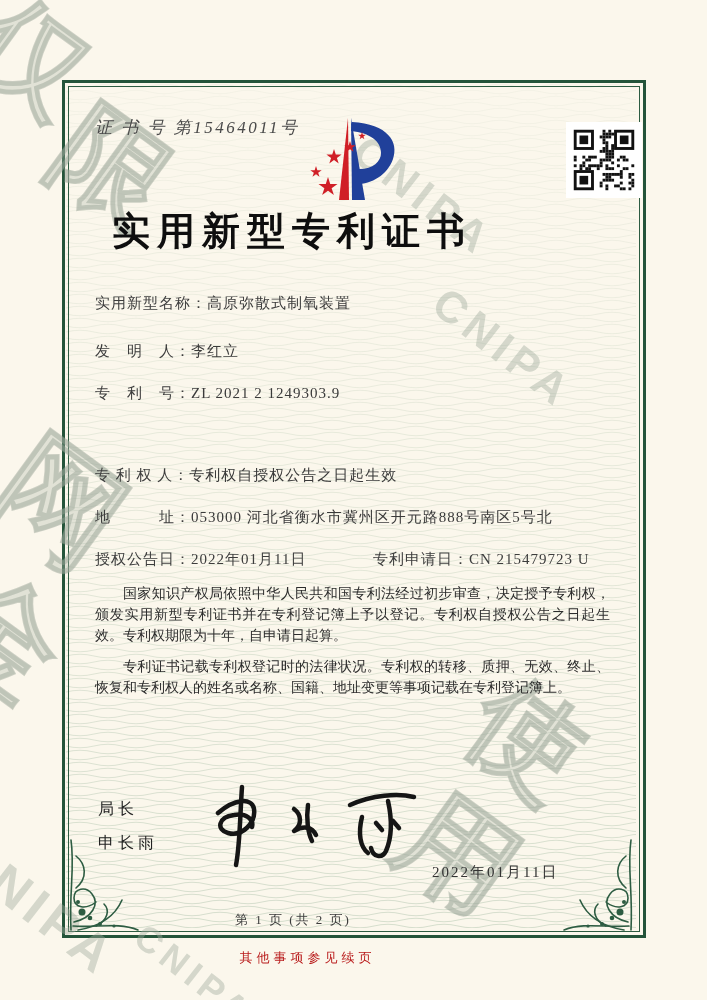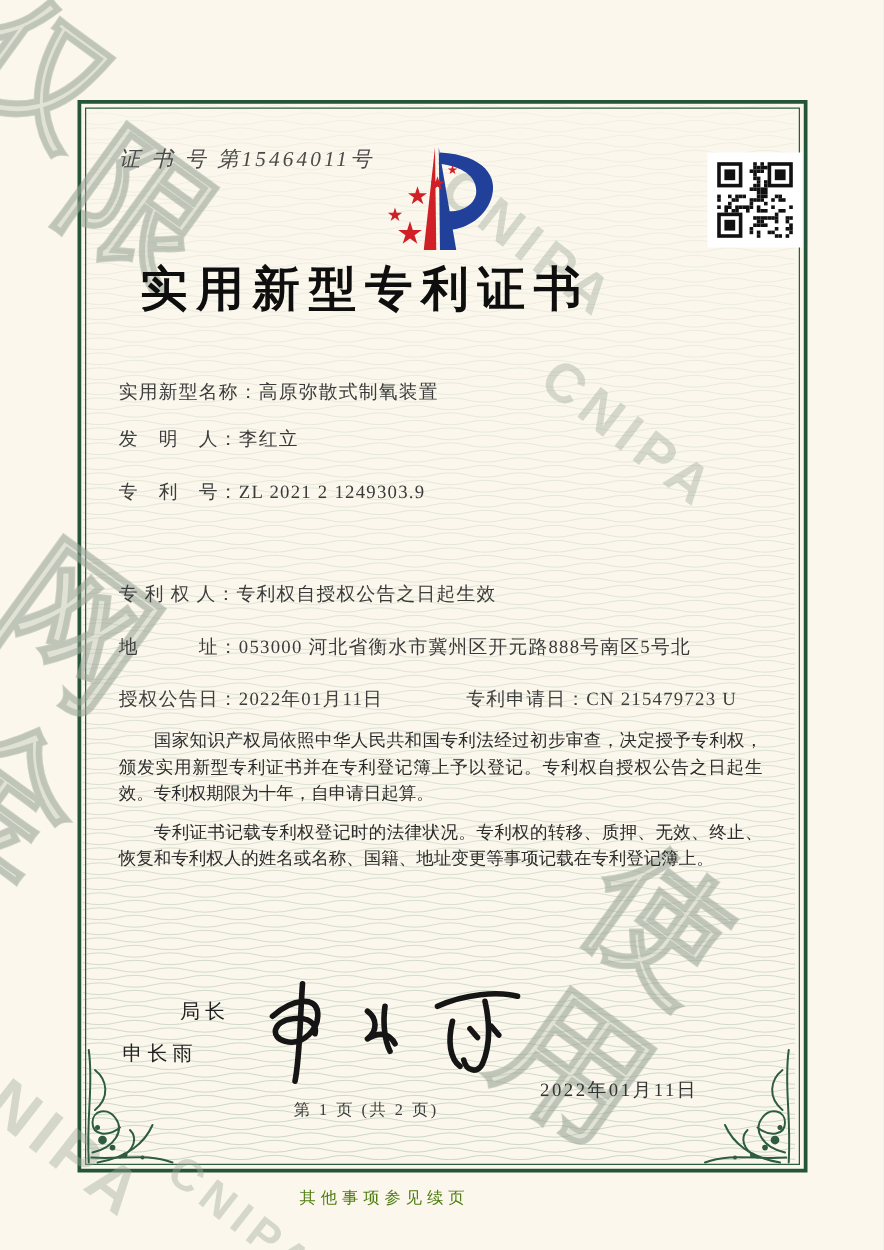--- a/index.html
+++ b/index.html
@@ -47,31 +47,31 @@
     letter-spacing:1px;white-space:nowrap;
   }
   .field-label{color:#3d3d3d;}
   .field-value{color:#3a3a3a;}
   .auth-no{position:absolute;left:278px;top:0;}
   .body-text{
     position:absolute;left:95px;top:583px;width:515px;font-size:14px;
     line-height:21px;text-align:justify;color:#2c2c2c;
   }
   .body-text p{margin:0 0 10px 0;text-indent:2em;}
-  .signer-title{position:absolute;left:98px;top:799px;font-size:16px;letter-spacing:4px;color:#222;margin-left:46px;}
+  .signer-title{position:absolute;left:98px;top:799px;font-size:16px;letter-spacing:4px;color:#222;}
   .signer-name{position:absolute;left:98px;top:833px;font-size:16px;letter-spacing:4px;color:#222;}
   .signature{position:absolute;left:190px;top:775px;}
   .issue-date{position:absolute;left:432px;top:863px;font-size:15px;letter-spacing:2px;color:#333;}
   .page-no{
-    position:absolute;left:62px;top:879px;width:462px;text-align:center;
+    position:absolute;left:62px;top:911px;width:462px;text-align:center;
     font-size:13px;letter-spacing:2px;color:#3c3c3c;
   }
   .footer-note{
     position:absolute;left:0;top:949px;width:615px;text-align:center;
-    font-size:13px;letter-spacing:4px;color:#4d7c0f;
+    font-size:13px;letter-spacing:4px;color:#b91c1c;
   }
 </style>
 </head>
 <body>
 
 <div class="page">
 
   <svg class="guilloche" id="guilloche" width="570" height="844">
       <path d="M0 2 q14 3.5 28 0 t28 0 t28 0 t28 0 t28 0 t28 0 t28 0 t28 0 t28 0 t28 0 t28 0 t28 0 t28 0 t28 0 t28 0 t28 0 t28 0 t28 0 t28 0 t28 0 t28 0" fill="none" stroke="#8fae92" stroke-width="0.7" stroke-opacity="0.10"></path>
       <path d="M0 8 q14 -3.5 28 0 t28 0 t28 0 t28 0 t28 0 t28 0 t28 0 t28 0 t28 0 t28 0 t28 0 t28 0 t28 0 t28 0 t28 0 t28 0 t28 0 t28 0 t28 0 t28 0 t28 0" fill="none" stroke="#8fae92" stroke-width="0.7" stroke-opacity="0.10"></path>
@@ -401,21 +401,21 @@
         <rect x="16" y="2" width="7" height="7" fill="#111"></rect>
         <rect x="17" y="3" width="5" height="5" fill="#fff"></rect>
         <rect x="18" y="4" width="3" height="3" fill="#111"></rect>
         <rect x="2" y="16" width="7" height="7" fill="#111"></rect>
         <rect x="3" y="17" width="5" height="5" fill="#fff"></rect>
         <rect x="4" y="18" width="3" height="3" fill="#111"></rect>
       </svg>
 
     <div class="title">实用新型专利证书</div>
 
-    <div class="field-row" style="top:304px">
+    <div class="field-row" style="top:294px">
       <span class="field-label">实用新型名称：</span><span class="field-value">高原弥散式制氧装置</span>
     </div>
     <div class="field-row" style="top:342px">
       <span class="field-label">发　明　人：</span><span class="field-value">李红立</span>
     </div>
     <div class="field-row" style="top:384px">
       <span class="field-label">专　利　号：</span><span class="field-value">ZL 2021 2 1249303.9</span>
     </div>
     <div class="field-row" style="top:466px">
       <span class="field-label">专 利 权 人：</span><span class="field-value">专利权自授权公告之日起生效</span>

